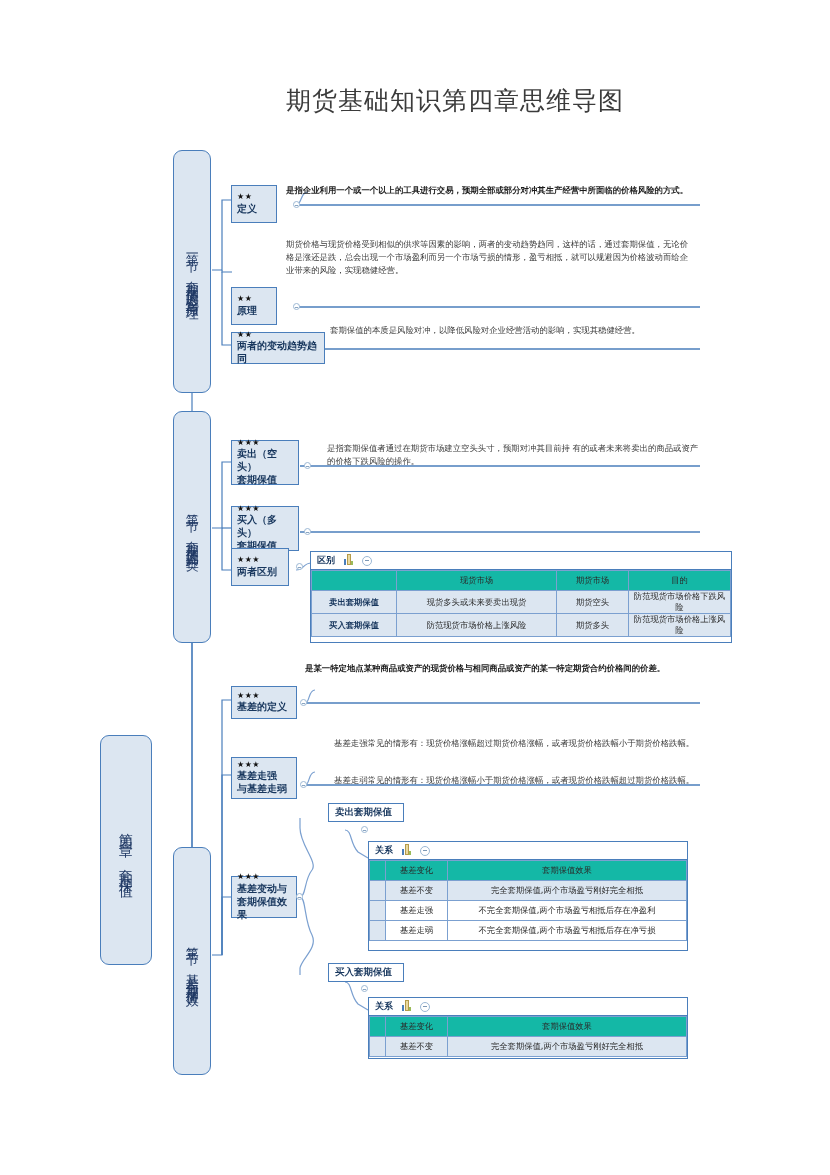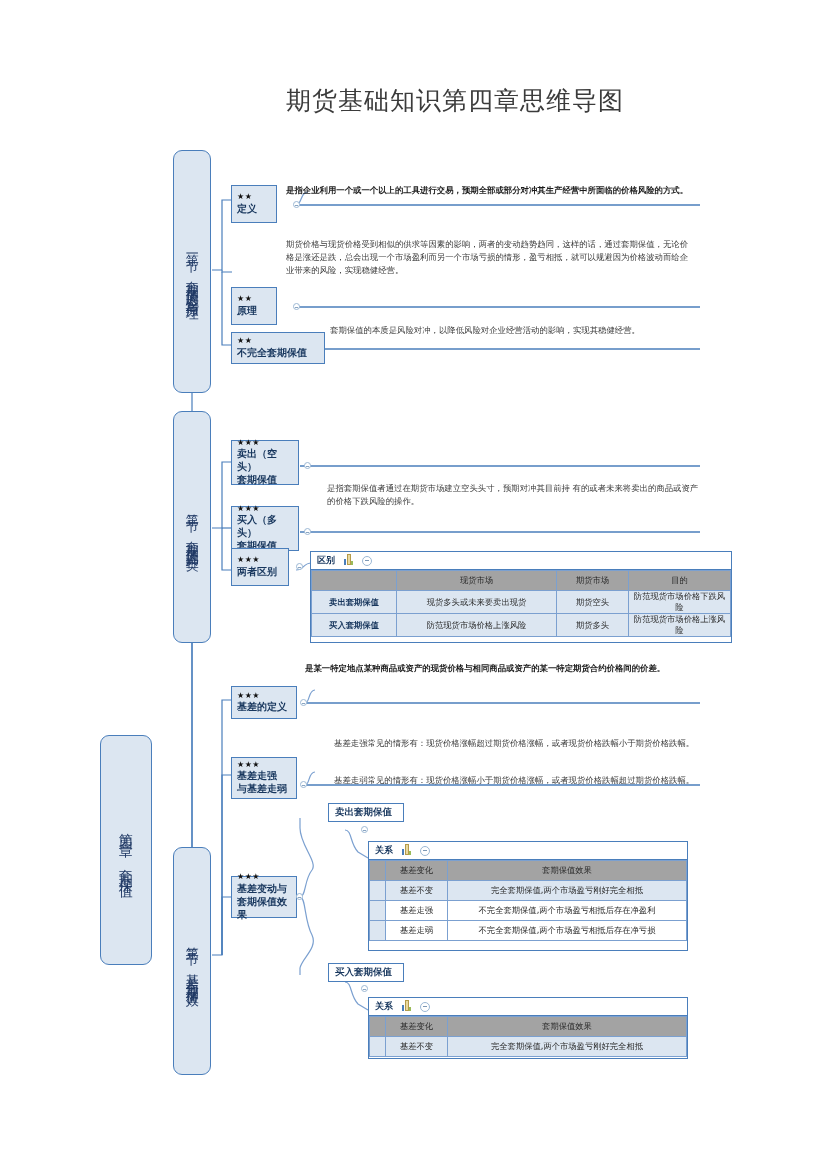--- a/index.html
+++ b/index.html
@@ -56,21 +56,21 @@
   .tblhdr{
     display:flex;align-items:center;gap:9px;height:17px;
     padding:0 6px;border-bottom:1.2px solid #4a7ebb;
     font-size:9px;font-weight:700;color:#17365d;
   }
   table.mm{border-collapse:collapse;width:100%;table-layout:fixed;}
   table.mm td{
     border:1px solid #7ba0d0;font-size:8.3px;color:#2a2a2a;
     text-align:center;height:19px;padding:0 2px;
   }
-  table.mm td.hd{background:#a3a3a3;color:#2a2a2a;}
+  table.mm td.hd{background:#14b8a6;color:#2a2a2a;}
   table.mm tr.shade td{background:#dce6f1;}
   table.mm td.rowlbl{font-weight:700;color:#17365d;}
   .icon-chart{display:inline-block;width:9px;height:9px;position:relative;}
   .icon-chart i{position:absolute;bottom:0;width:2px;display:block;}
   .icon-chart i:nth-child(1){left:0;height:6px;background:#4a7ebb;}
   .icon-chart i:nth-child(2){left:3px;height:9px;background:#e8d9a0;border:0.5px solid #b59b4a;}
   .icon-chart i:nth-child(3){left:6.5px;height:4px;background:#9bbb59;}
   .collapse{
     display:inline-block;width:8px;height:8px;border:1px solid #9bb7d4;
     border-radius:50%;position:relative;background:#fff;
@@ -156,21 +156,21 @@
   <div class="conn-dot" style="left:293px;top:201px;"></div>
 
   <div class="node leafbox" style="left:231px;top:287px;width:46px;height:38px;">
     <div class="stars">★★</div>
     <div class="leaflabel">原理</div>
   </div>
   <div class="conn-dot" style="left:293px;top:303px;"></div>
 
   <div class="node leafbox" style="left:231px;top:332px;width:94px;height:32px;">
     <div class="stars">★★</div>
-    <div class="leaflabel">不完全套期保值</div>
+    <div class="leaflabel">两者的变动趋势趋同</div>
   </div>
 
   <div class="txt bold" style="left:286px;top:184px;width:405px;">是指企业利用一个或一个以上的工具进行交易，预期全部或部分对冲其生产经营中所面临的价格风险的方式。</div>
   <div class="txt" style="left:286px;top:238px;width:405px;">期货价格与现货价格受到相似的供求等因素的影响，两者的变动趋势趋同，这样的话，通过套期保值，无论价格是涨还是跌，总会出现一个市场盈利而另一个市场亏损的情形，盈亏相抵，就可以规避因为价格波动而给企业带来的风险，实现稳健经营。</div>
   <div class="txt" style="left:330px;top:324px;width:360px;">套期保值的本质是风险对冲，以降低风险对企业经营活动的影响，实现其稳健经营。</div>
 
   <div class="node leafbox" style="left:231px;top:440px;width:68px;height:45px;white-space:pre-line;">
     <div class="stars">★★★</div>
     <div class="leaflabel">卖出（空头）
 套期保值</div>
@@ -183,21 +183,21 @@
 套期保值</div>
   </div>
   <div class="conn-dot" style="left:304px;top:528px;"></div>
 
   <div class="node leafbox" style="left:231px;top:548px;width:58px;height:38px;">
     <div class="stars">★★★</div>
     <div class="leaflabel">两者区别</div>
   </div>
   <div class="conn-dot" style="left:296px;top:563px;"></div>
 
-  <div class="txt" style="left:327px;top:442px;width:372px;margin-top:40px;">是指套期保值者通过在期货市场建立空头头寸，预期对冲其目前持 有的或者未来将卖出的商品或资产的价格下跌风险的操作。</div>
+  <div class="txt" style="left:327px;top:442px;width:372px;">是指套期保值者通过在期货市场建立空头头寸，预期对冲其目前持 有的或者未来将卖出的商品或资产的价格下跌风险的操作。</div>
 
   <div class="tblwrap" style="left:310px;top:551px;width:422px;height:92px;">
     <div class="tblhdr">
       <span>区别</span>
       <span class="icon-chart">
           <i></i>
           <i></i>
           <i></i>
         </span>
       <span class="collapse"></span>

